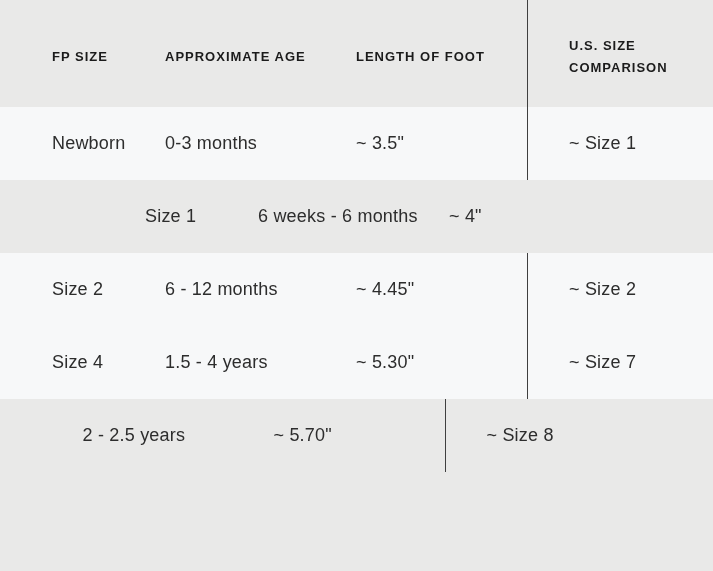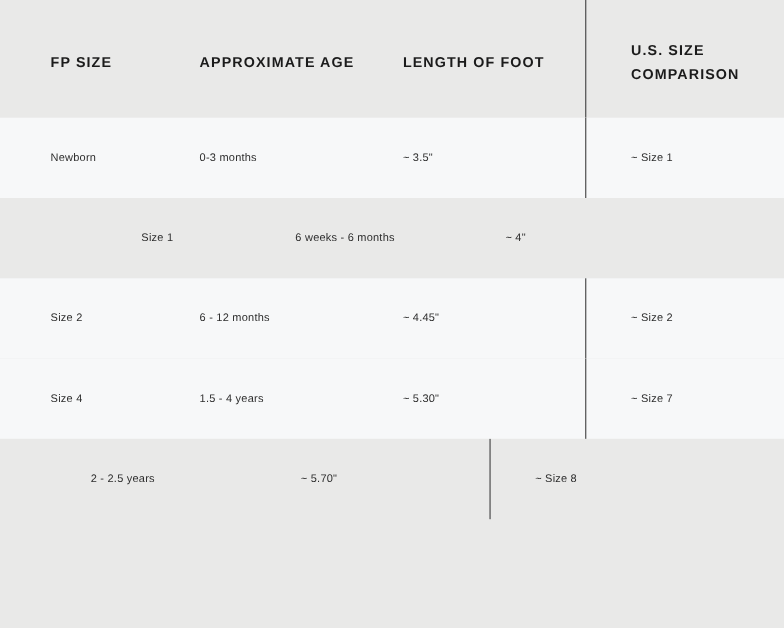--- a/index.html
+++ b/index.html
@@ -29,39 +29,39 @@
   .row:last-child {
     flex: 1 1 auto;
     align-items: flex-start;
   }
   .cell, .hcell {
     display: flex;
     align-items: center;
     height: 100%;
   }
   .row:last-child .cell { height: 73px; }
-  .c1 { width: 165px; padding-left: 25px; margin-left: 21px; }
+  .c1 { width: 165px; padding-left: 52px; }
   .c2 { width: 191px; }
   .c3 { width: 171px; }
   .c4 {
     width: 186px;
     padding-left: 41px;
     border-left: 1px solid #3f3f3f;
   }
   .hcell {
     font-size: 13px;
     font-weight: 700;
     letter-spacing: 1px;
     color: #1b1b1b;
     line-height: 22px;
     text-transform: uppercase;
     padding-top: 6px;
   }
   .cell {
-    font-size: 10px;
+    font-size: 18px;
     letter-spacing: 0.2px;
     color: #2d2d2d;
   }
   .row-light { background: #f7f8f9; }
   .row-gray  { background: #e9e9e8; justify-content: center; }
 </style>
 </head>
 <body>
 
 <div class="size-chart">

